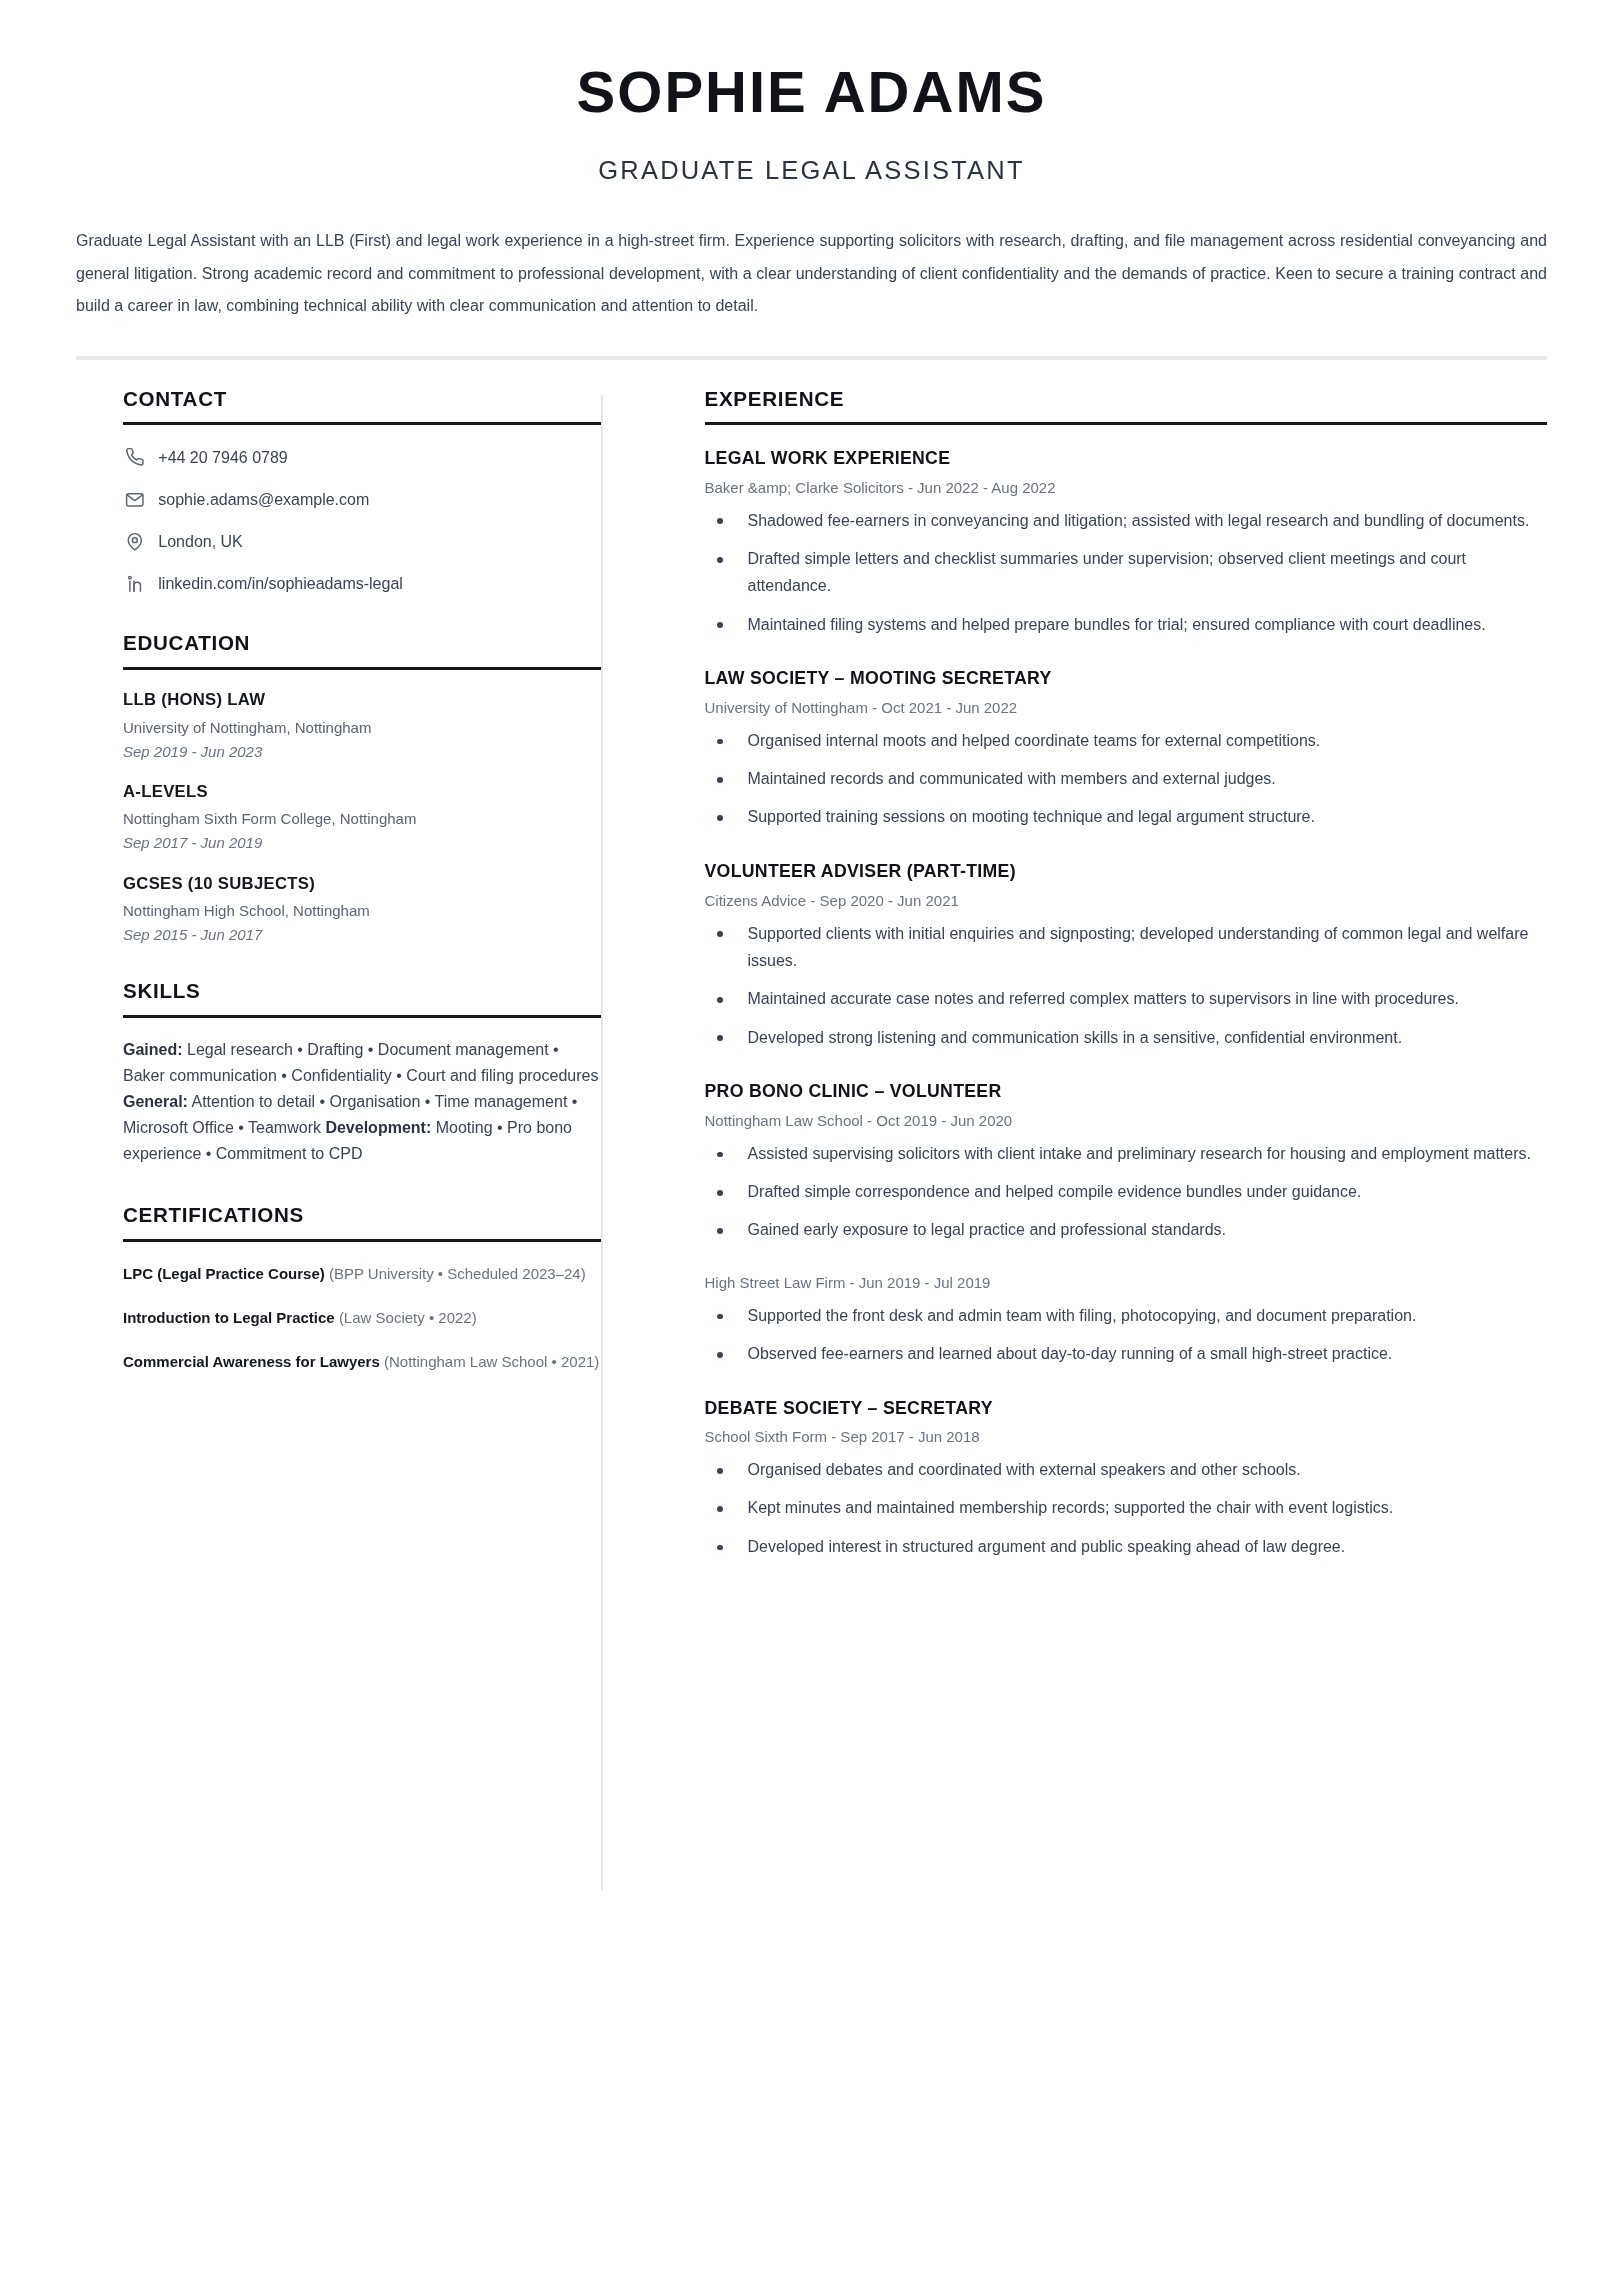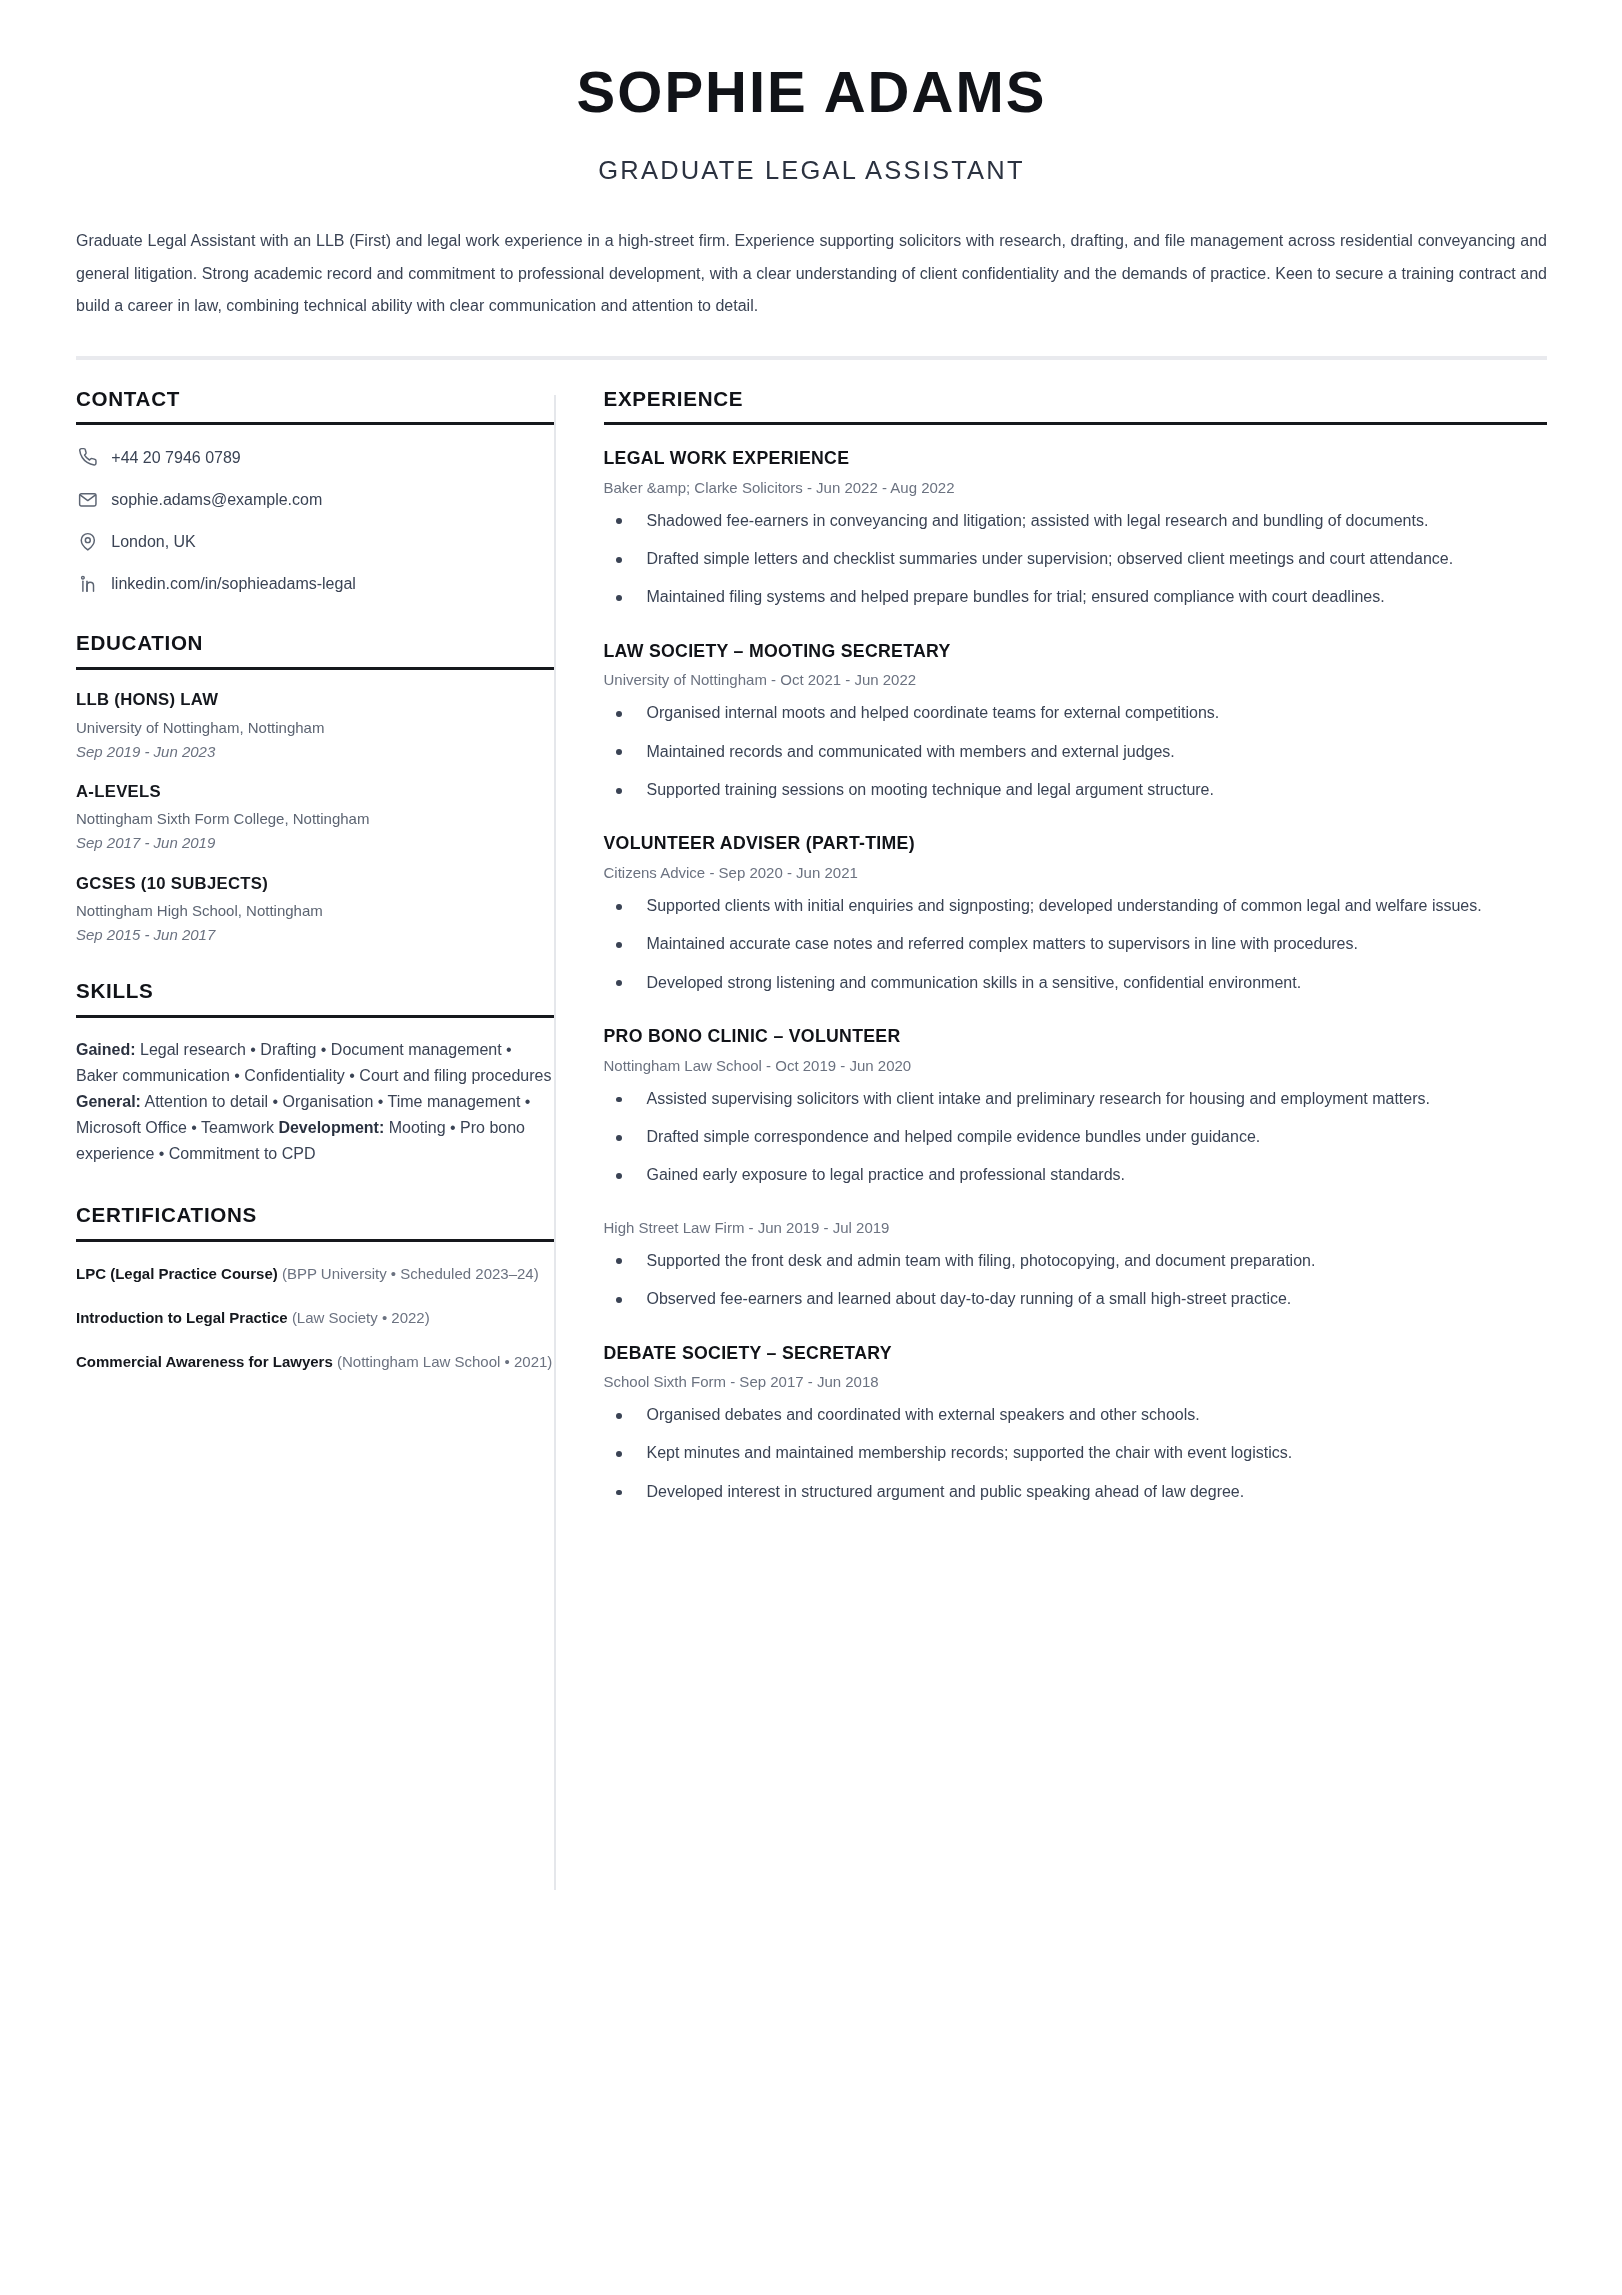--- a/index.html
+++ b/index.html
@@ -63,32 +63,33 @@
   
   .columns {
     display: flex;
     align-items: flex-start;
     margin-top: 27px;
     padding-bottom: 59px;
   }
   .col-left {
     width: 478px;
     flex: 0 0 478px;
+    margin-left: 47px;
   }
   .col-divider {
     width: 1.5px;
     flex: 0 0 1.5px;
     background: #e5e7eb;
     align-self: stretch;
     margin: 8.8px 0 0 0;
     min-height: 1495px;
   }
   .col-right {
     flex: 1 1 auto;
-    padding-left: 48px;
+    padding-left: 102px;
   }
 
   
   .section {
     margin-bottom: 36px;
   }
   .section:last-child { margin-bottom: 0; }
 
   .section-title {
     font-size: 20.6px;

